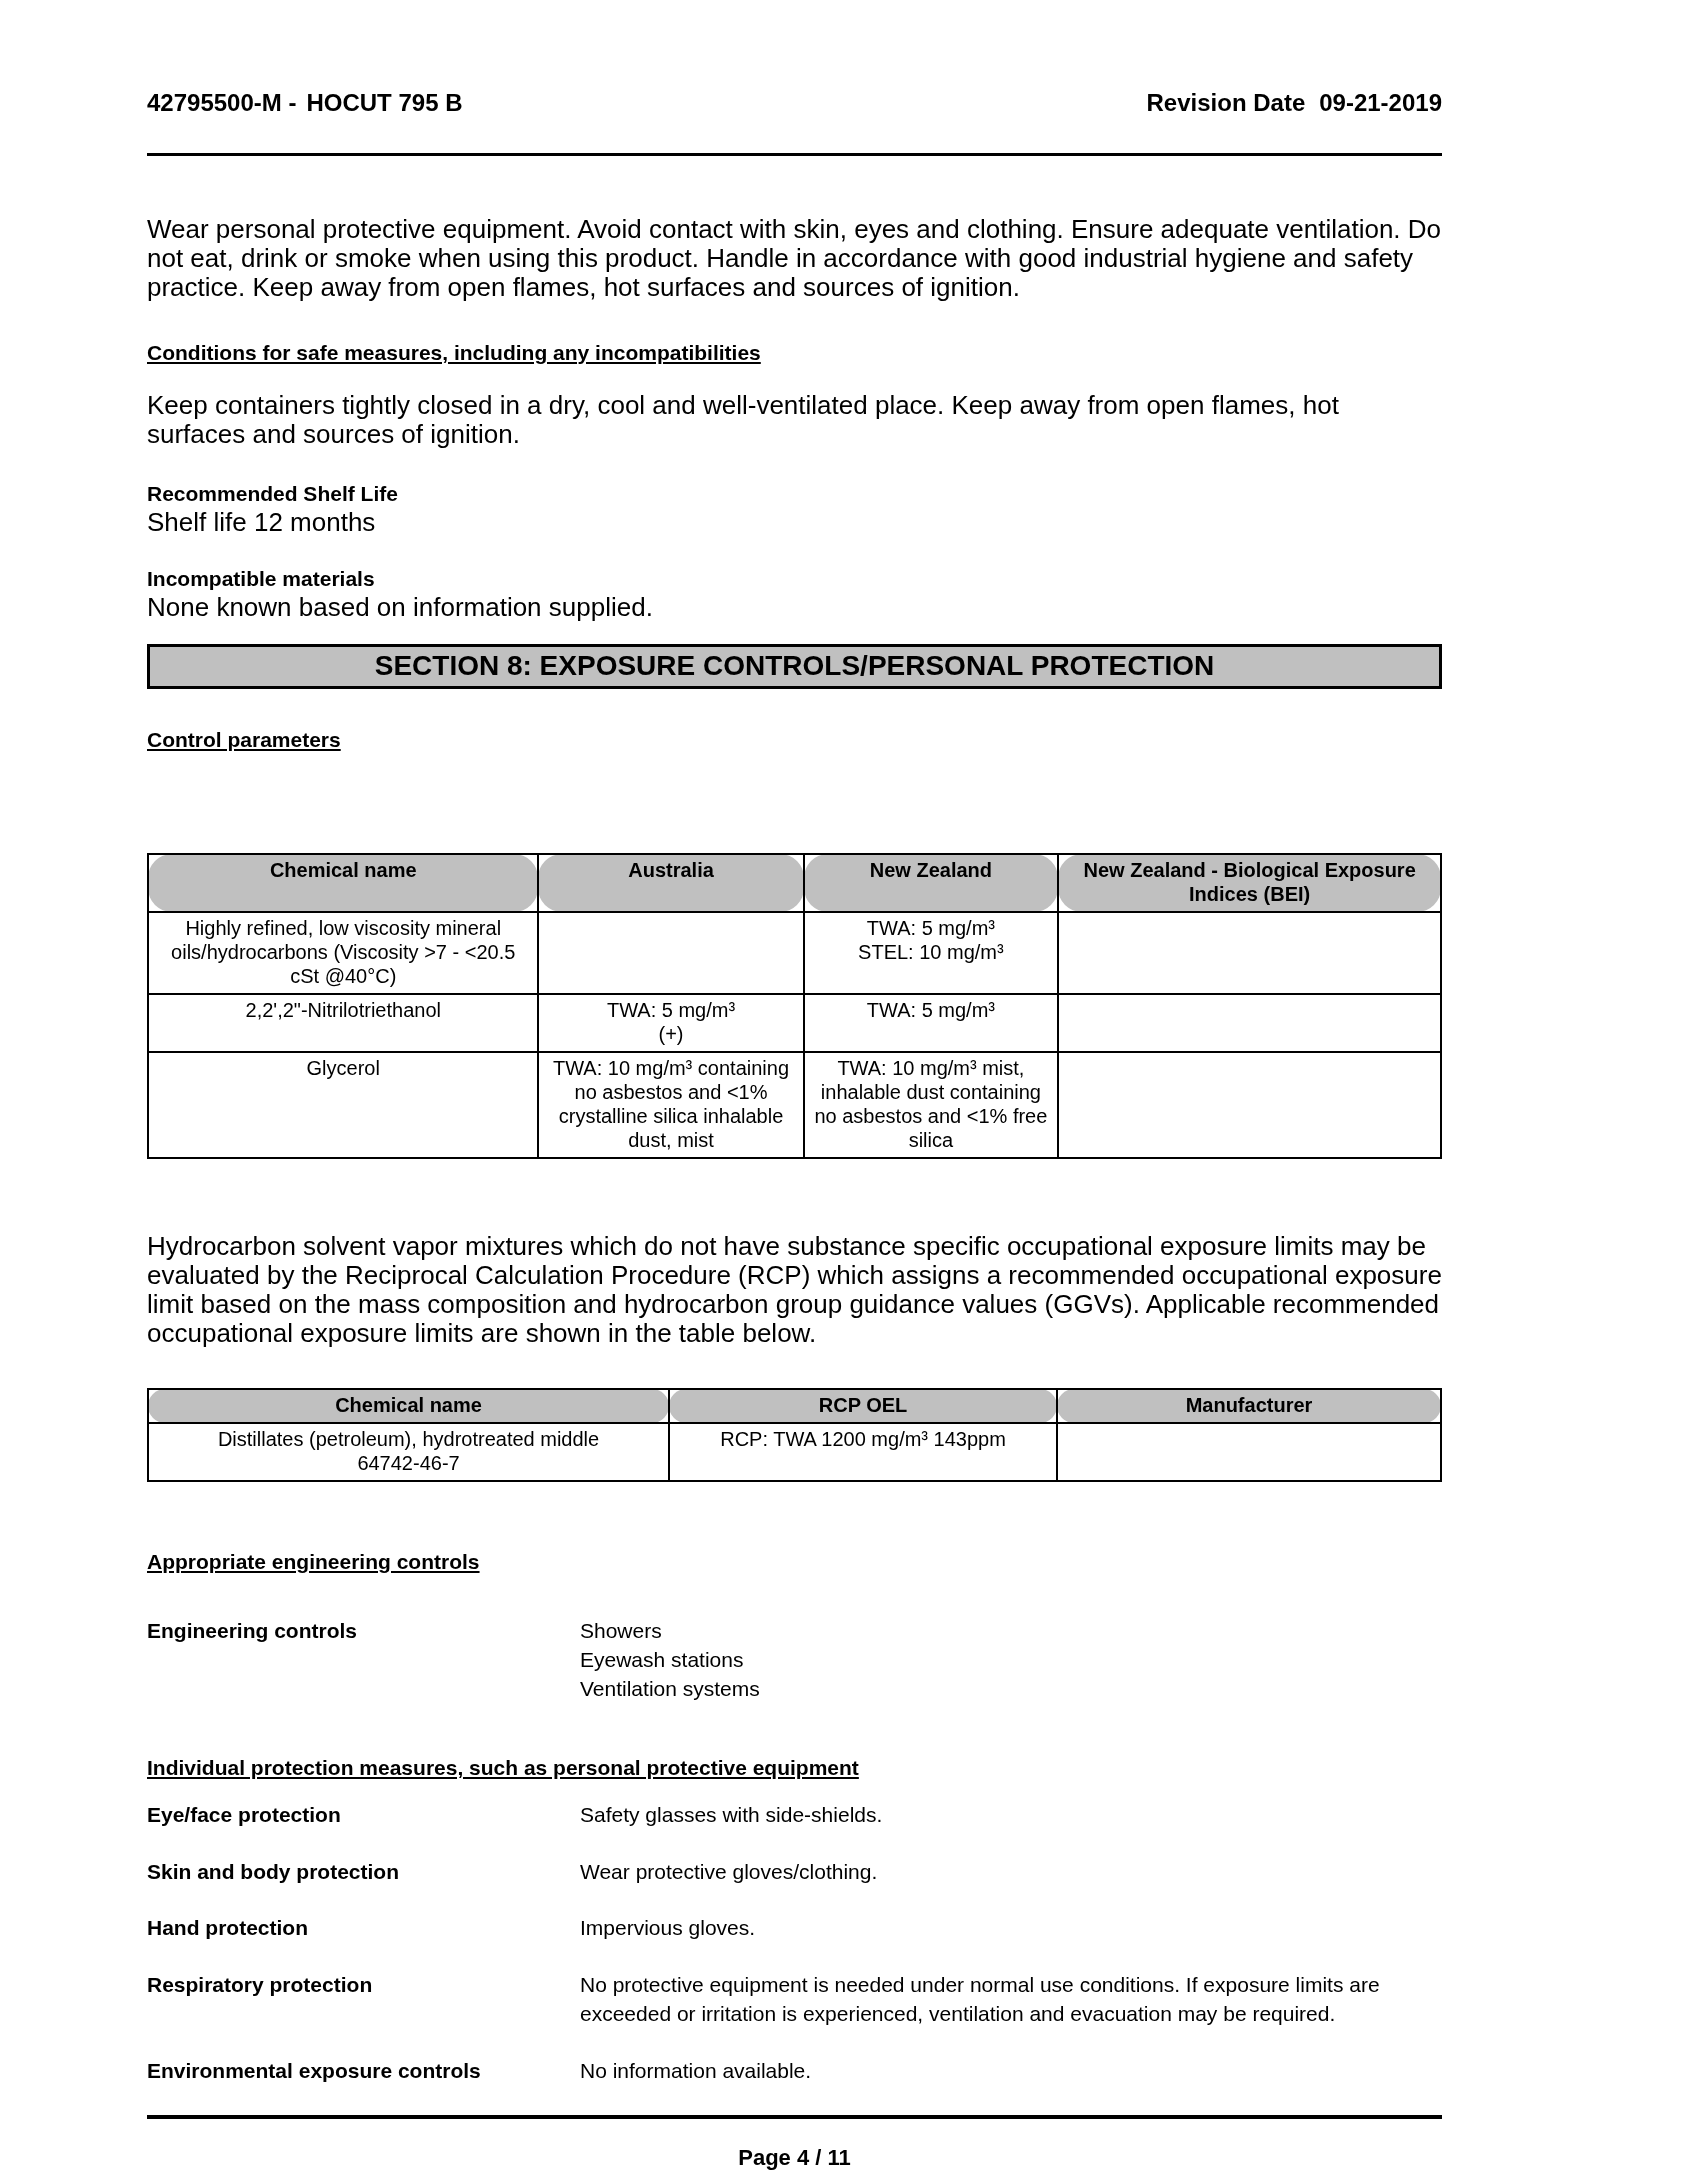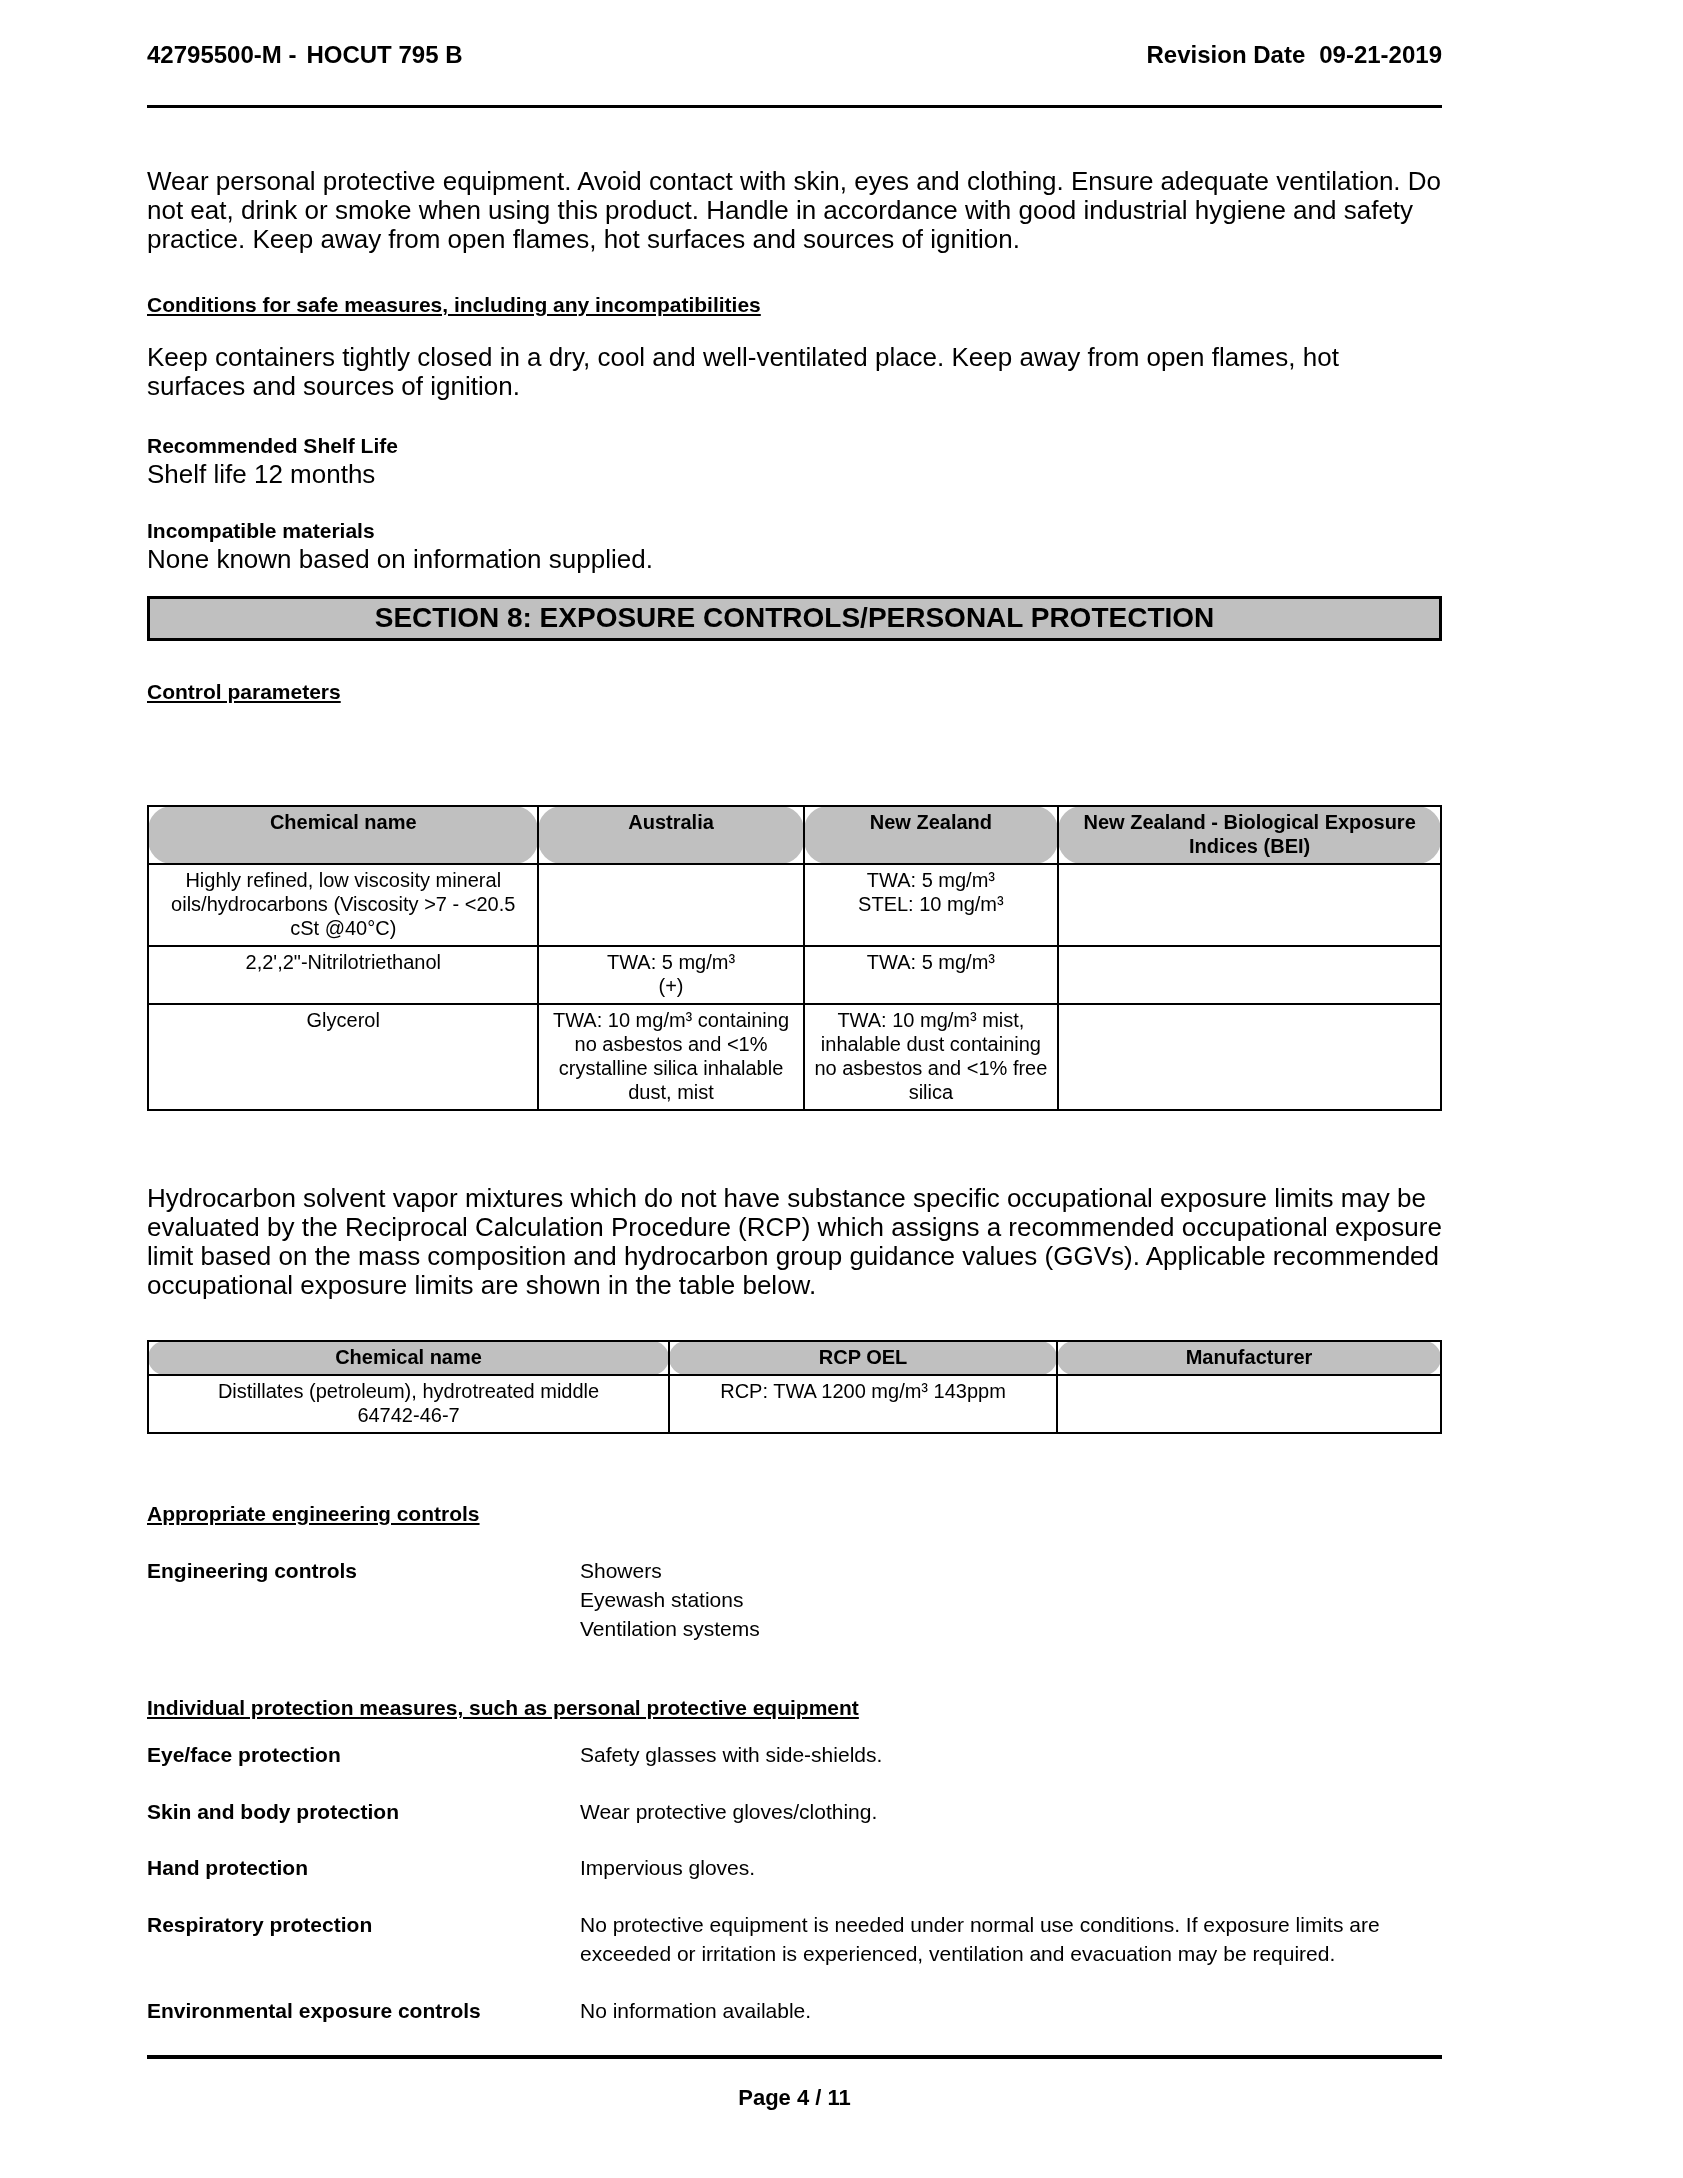--- a/index.html
+++ b/index.html
@@ -1,21 +1,21 @@
 <!DOCTYPE html>
 <html><head>
 <meta charset="utf-8">
 <style>
   * { margin: 0; padding: 0; box-sizing: border-box; }
   html, body { background: #ffffff; }
   .page {
     width: 1573px; height: 2178px;
     background: #ffffff; color: #000000;
     font-family: "Liberation Sans", sans-serif;
-    padding: 41px 131px 0 147px;
+    padding: 89px 131px 0 147px;
     overflow: hidden;
     position: relative;
   }
   .header-row {
     display: flex; justify-content: space-between; align-items: baseline;
     font-size: 24px; font-weight: bold;
   }
   .header-left span { margin-right: 10px; }
   .rev-value { font-weight: bold; margin-left: 14px; }
   .rule-top { border: none; border-top: 3px solid #000; margin-top: 36px; }
@@ -60,21 +60,21 @@
   .tbl2 col.c1 { width: 40.3%; } .tbl2 col.c2 { width: 30.0%; }
   .tbl2 col.c3 { width: 29.7%; }
 
   .para-rcp { margin-top: 73px; }
   .h-appropriate { margin-top: 65px; }
   .h-individual { margin-top: 50px; }
 
   .kv-row { display: flex; font-size: 21px; line-height: 29px; }
   .kv-row .label { width: 433px; flex-shrink: 0; font-weight: bold; padding-right: 10px; }
   .kv-row .value { white-space: pre-line; flex: 1; }
-  .r-eng  { margin-top: 28px; }
+  .r-eng  { margin-top: 40px; }
   .r-eye  { margin-top: 18px; }
   .r-skin { margin-top: 28px; }
   .r-hand { margin-top: 27px; }
   .r-resp { margin-top: 28px; }
   .r-env  { margin-top: 28px; }
 
   .page-number {
     margin-top: 26px;
     text-align: center;
     font-size: 22px; font-weight: bold;

